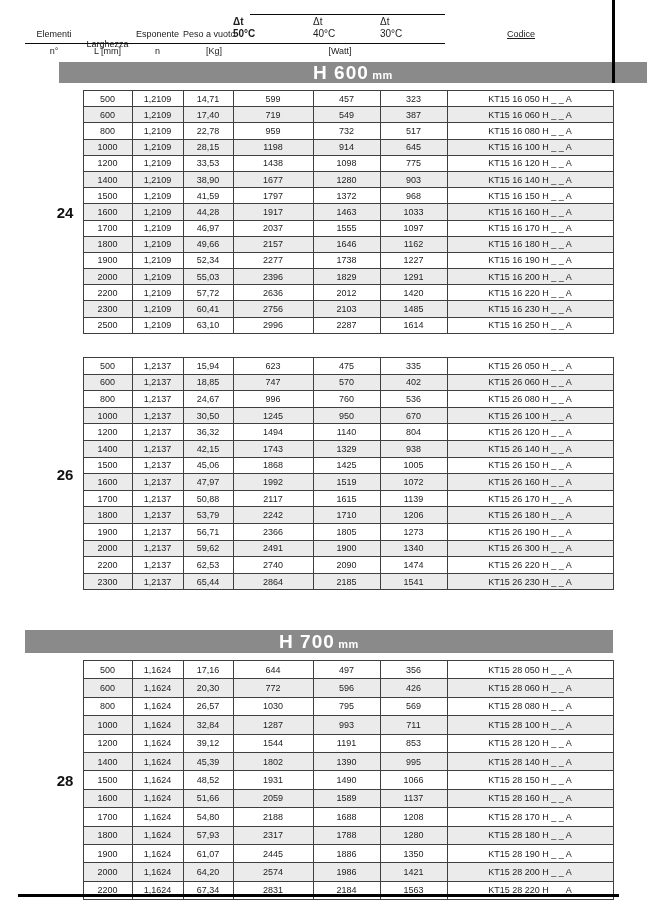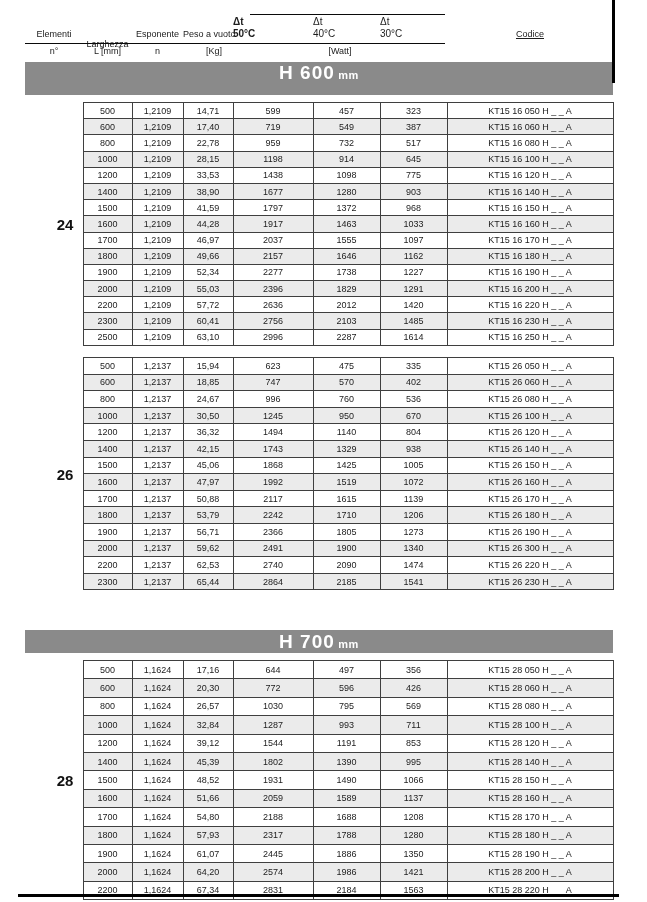--- a/index.html
+++ b/index.html
@@ -27,21 +27,21 @@
                 overflow:hidden;white-space:nowrap;color:#1c1c1c;background:#fff;}
   table.data td.elem{border:none;background:#fff;}
   table.data tr.alt td{background:#ebebeb;}
   table.data tr.alt td.elem{background:#fff;}
   .sec1 table.data td{height:15.2px;}
   .sec2 table.data td{height:15.6px;}
   .sec3 table.data td{height:17.4px;}
   .sec1 .tblwrap{margin-top:5px;}
   .sec2 .tblwrap{margin-top:1px;}
   .sec3 .tblwrap{margin-top:1px;}
-  .sec1 .banner{height:33px;line-height:21px;}
+  .sec1 .banner{height:21px;line-height:21px;margin-left:34px;}
   .sec2 .banner{height:24px;line-height:24px;}
   .sec3 .banner{height:23px;line-height:23px;}
   .sec1{top:62px;} .sec2{top:350px;} .sec3{top:630px;}
 
   
   .bottom-rule{position:absolute;left:18px;top:894px;width:601px;height:2.6px;background:#000;}
   .crop-mark{position:absolute;left:612px;top:0;width:3px;height:83px;background:#000;}
 </style>
 </head>
 <body>
@@ -62,21 +62,21 @@
     </div>
     <div class="dt-block" style="left:288px;width:67px;">
       <div>Δt</div>
       <div>40°C</div>
     </div>
     <div class="dt-block" style="left:355px;width:67px;">
       <div>Δt</div>
       <div>30°C</div>
     </div>
 
-    <div class="hlabel" style="left:422px;width:166px;top:29px;text-decoration:underline;">Codice</div>
+    <div class="hlabel" style="left:413px;width:166px;top:29px;text-decoration:underline;">Codice</div>
 
     <div class="rule" style="left:0;width:420px;top:43px;"></div>
 
     <div class="hlabel" style="left:0;width:58px;top:46px;">n°</div>
     <div class="hlabel" style="left:58px;width:49px;top:46px;">L [mm]</div>
     <div class="hlabel" style="left:107px;width:51px;top:46px;">n</div>
     <div class="hlabel" style="left:164px;width:50px;top:46px;">[Kg]</div>
     <div class="hlabel" style="left:208px;width:214px;top:46px;">[Watt]</div>
 
     <div id="sections">

